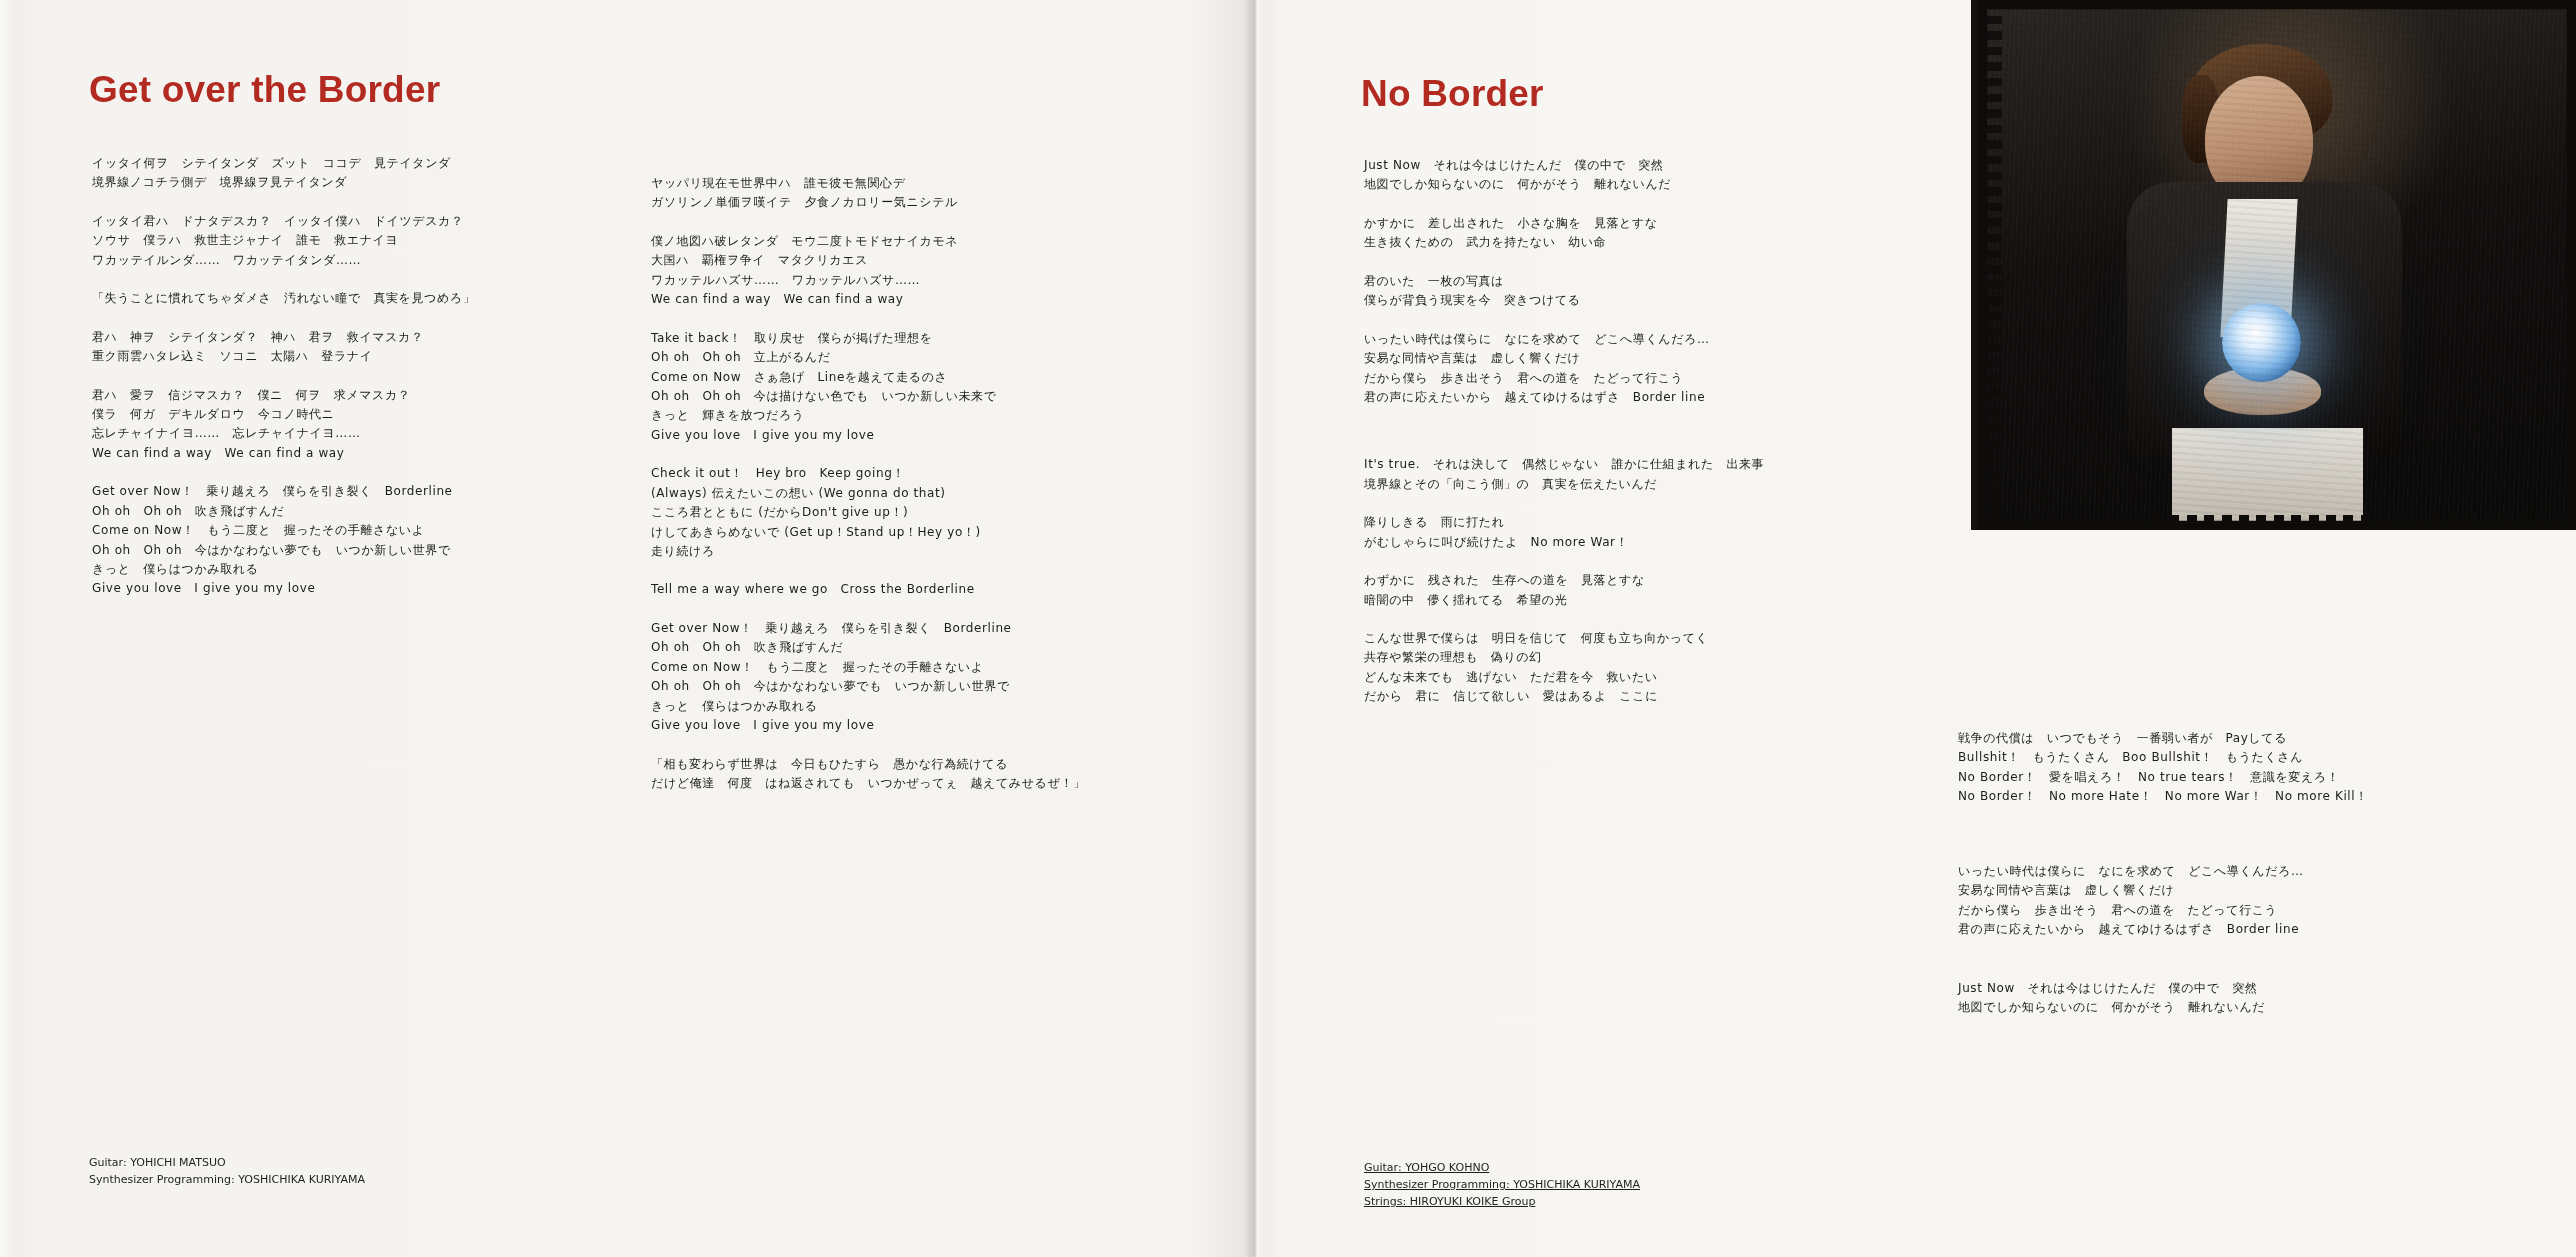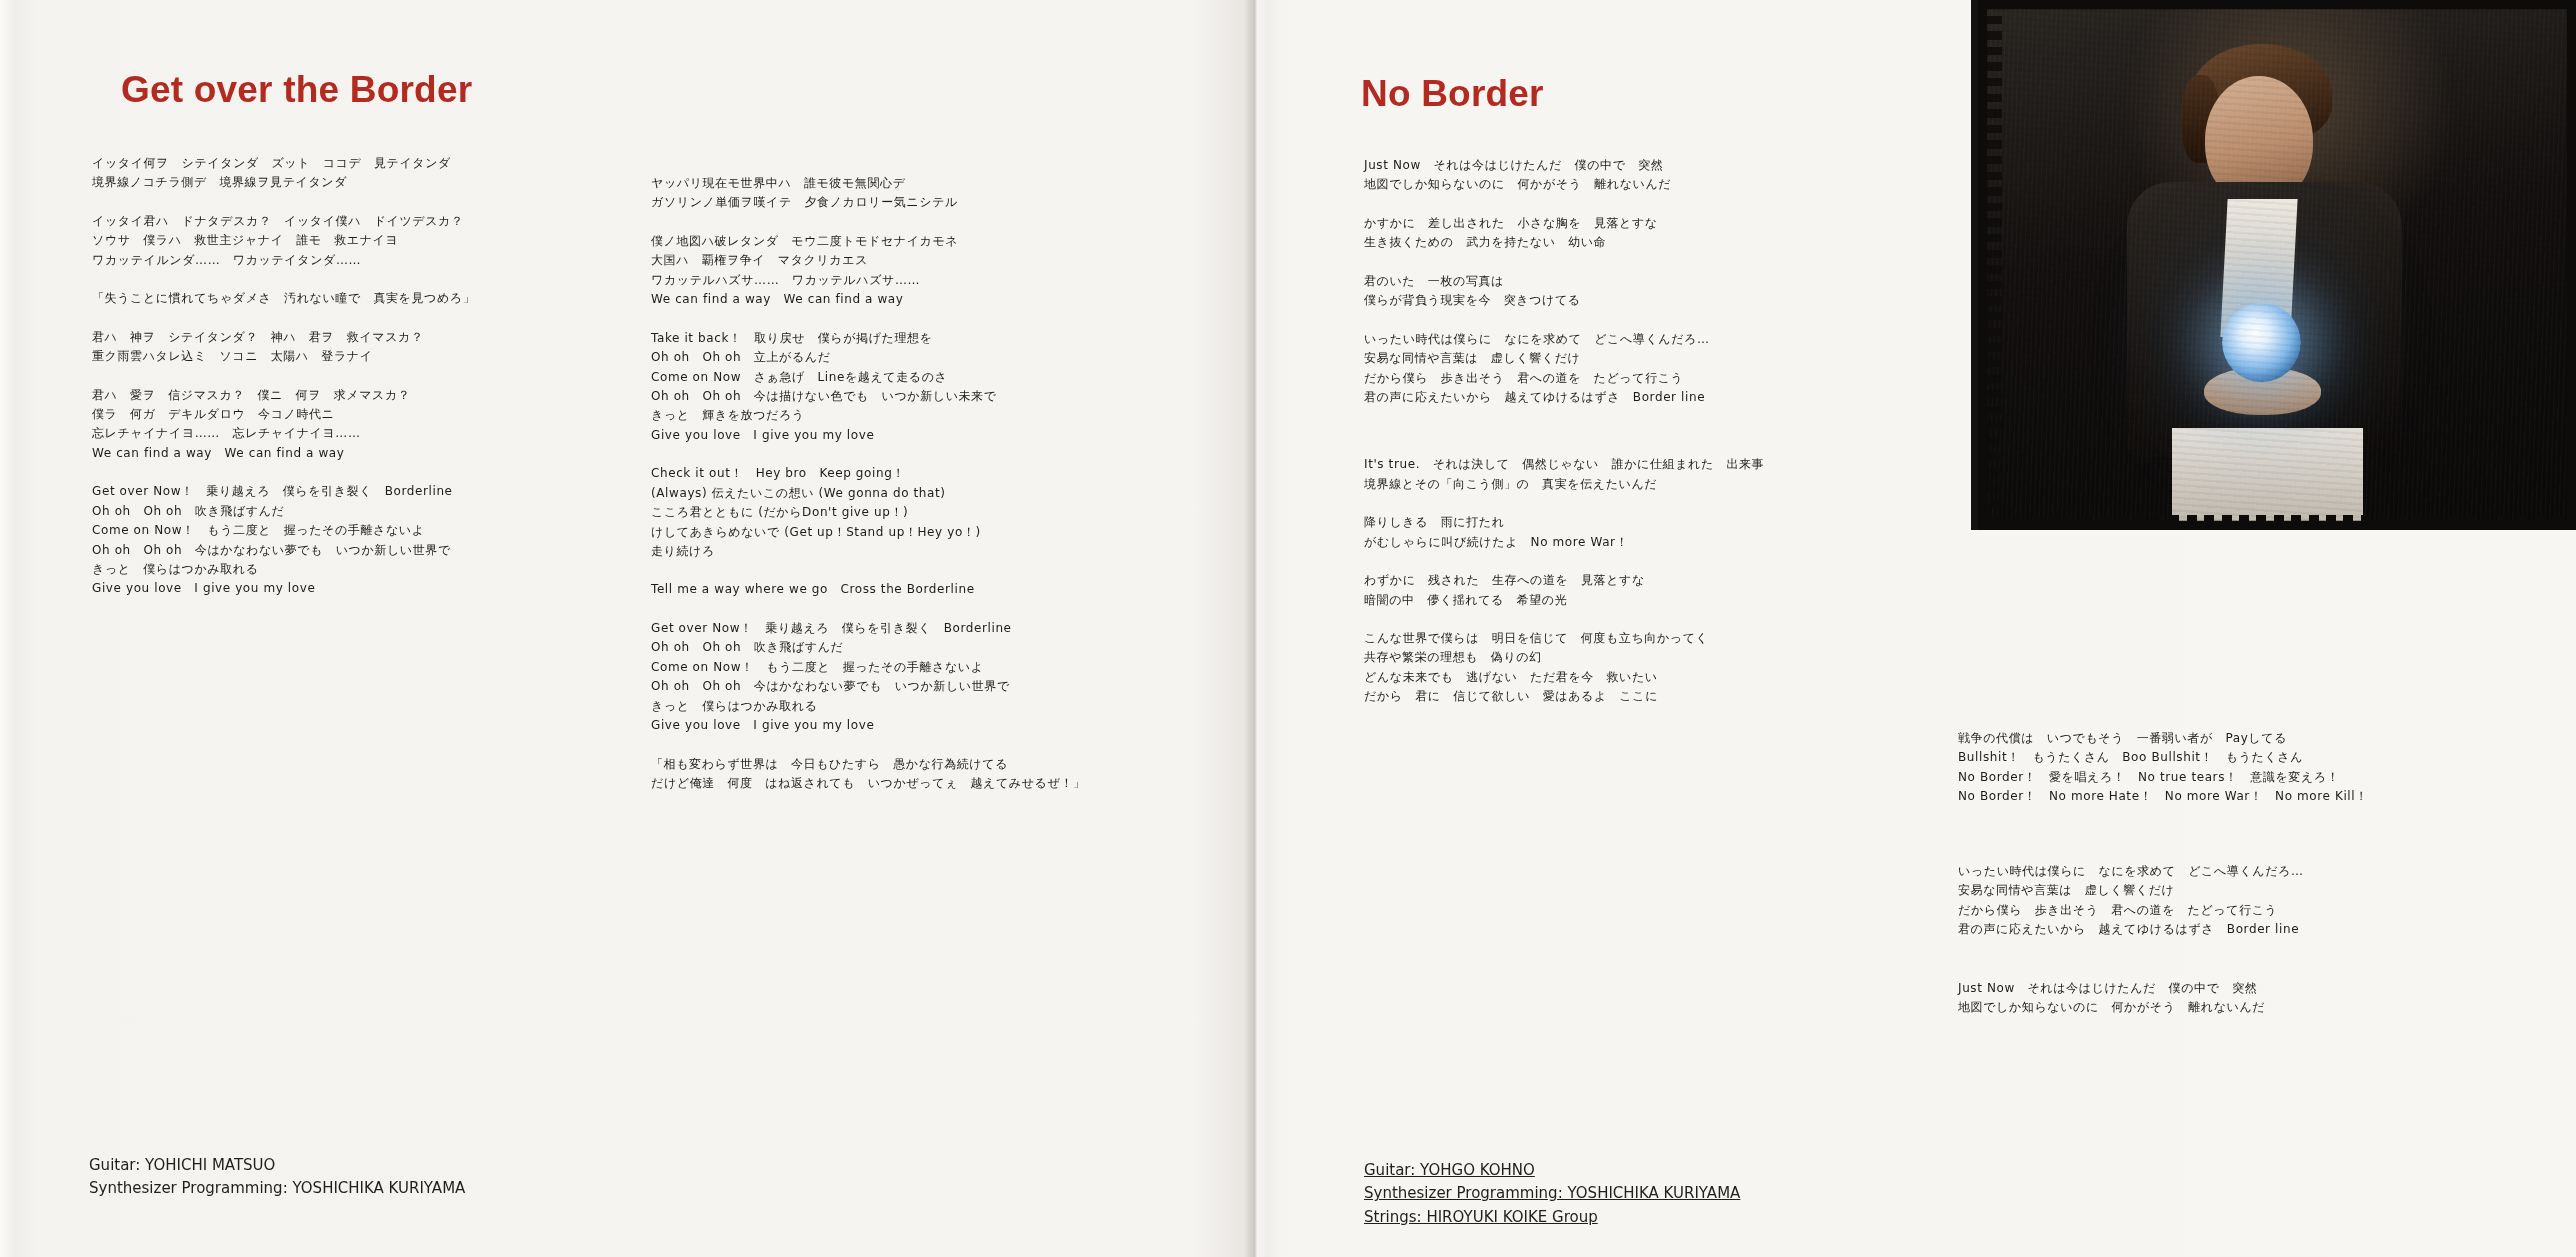--- a/index.html
+++ b/index.html
@@ -69,28 +69,28 @@
     font-family: "DejaVu Sans", "Liberation Sans", sans-serif;
   }
   .lyr.jp {
     font-family: "DejaVu Sans", sans-serif;
     letter-spacing: 0.6px;
   }
   .block { margin-bottom: 19px; }
   .block:last-child { margin-bottom: 0; }
 
   .credits {
-    font-size: 15px;
+    font-size: 11px;
     line-height: 1.55;
     color: #1f1f1f;
     font-family: "DejaVu Sans", "Liberation Sans", sans-serif;
   }
 
   
-  #title-left { position: absolute; left: 89px; top: 69px; margin-left: 32px; }
+  #title-left { position: absolute; left: 89px; top: 69px; }
   #col-l1 { position: absolute; left: 92px; top: 154px; width: 532px; }
   #col-l2 { position: absolute; left: 651px; top: 154px; width: 550px; margin-top: 20px; }
   #credits-left { position: absolute; left: 89px; top: 1154px; width: 642px; }
 
   
   #title-right { position: absolute; left: 1361px; top: 73px; }
   #col-r1 { position: absolute; left: 1364px; top: 156px; width: 587px; }
   #col-r2 { position: absolute; left: 1958px; top: 729px; width: 587px; }
   #credits-right { position: absolute; left: 1364px; top: 1159px; width: 697px; text-decoration: underline; }
 

